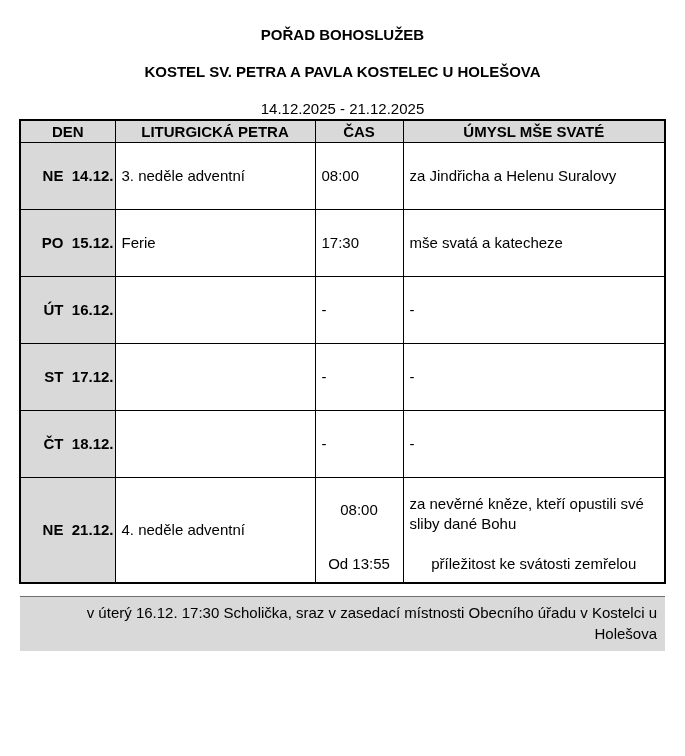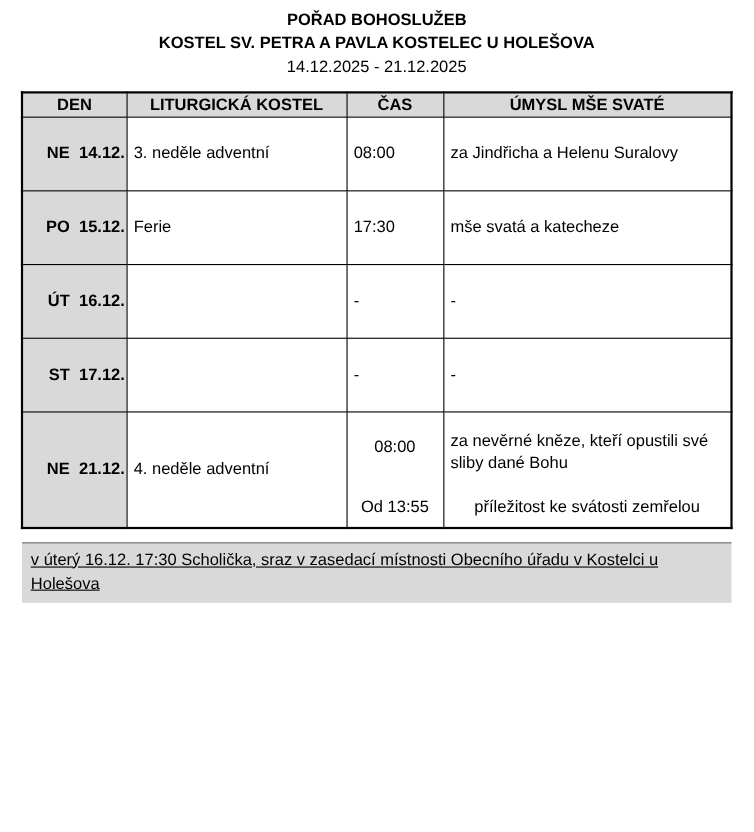--- a/index.html
+++ b/index.html
@@ -15,28 +15,27 @@
     width: 685px;
     height: 756px;
     padding-top: 8px;
     overflow: hidden;
     background: #ffffff;
   }
   .doc-header { text-align: center; }
   .doc-title, .doc-subtitle {
     font-size: 15px;
     font-weight: bold;
-    margin: 0;
+    margin: 16px;
     line-height: 21px;
   }
   .doc-daterange {
     font-size: 15px;
     font-weight: normal;
     line-height: 21px;
-    margin-bottom: 12px;
   }
   table.schedule {
     width: 645px;
     margin: 0 auto;
     border-collapse: collapse;
     border: 2px solid #000;
     table-layout: fixed;
   }
   .schedule th, .schedule td {
     border: 1px solid #000;
@@ -80,22 +79,21 @@
   }
   td.time-cell.split-cell .wrap { padding-top: 20px; }
   .footer-note {
     width: 645px;
     margin: 12px auto 1px auto;
     background: var(--cell-gray);
     border-top: 1px solid #6f6f6f;
     padding: 5px 8px 7px 8px;
     font-size: 15px;
     line-height: 21px;
-    text-align: left;
-    text-decoration: underline;
+    text-align: right;
   }
 </style>
 </head>
 <body>
 
 <div class="page">
 
   <div class="doc-header">
     <div class="doc-title">POŘAD BOHOSLUŽEB</div>
     <div class="doc-subtitle">KOSTEL SV. PETRA A PAVLA KOSTELEC U HOLEŠOVA</div>
@@ -105,21 +103,21 @@
   <table class="schedule">
     <colgroup>
       <col class="c-den">
       <col class="c-oslava">
       <col class="c-cas">
       <col class="c-umysl">
     </colgroup>
     <thead>
       <tr>
         <th>DEN</th>
-        <th>LITURGICKÁ KOSTEL</th>
+        <th>LITURGICKÁ PETRA</th>
         <th>ČAS</th>
         <th>ÚMYSL MŠE SVATÉ</th>
       </tr>
     </thead>
     <tbody>
         <tr class="body-row">
           <td class="day-cell">NE  14.12.</td>
           <td class="celebration-cell">3. neděle adventní</td>
           <td class="time-cell">08:00</td>
           <td class="intention-cell">za Jindřicha a Helenu Suralovy</td>
@@ -135,20 +133,26 @@
           <td class="celebration-cell"></td>
           <td class="time-cell">-</td>
           <td class="intention-cell">-</td>
         </tr>
         <tr class="body-row">
           <td class="day-cell">ST  17.12.</td>
           <td class="celebration-cell"></td>
           <td class="time-cell">-</td>
           <td class="intention-cell">-</td>
         </tr>
+        <tr class="body-row">
+          <td class="day-cell">ČT  18.12.</td>
+          <td class="celebration-cell"></td>
+          <td class="time-cell">-</td>
+          <td class="intention-cell">-</td>
+        </tr>
         <tr class="body-row split">
           <td class="day-cell">NE  21.12.</td>
           <td class="celebration-cell">4. neděle adventní</td>
           <td class="time-cell split-cell">
             <div class="wrap">
               <div>08:00</div>
               <div>Od 13:55</div>
             </div>
           </td>
           <td class="intention-cell split-cell">

